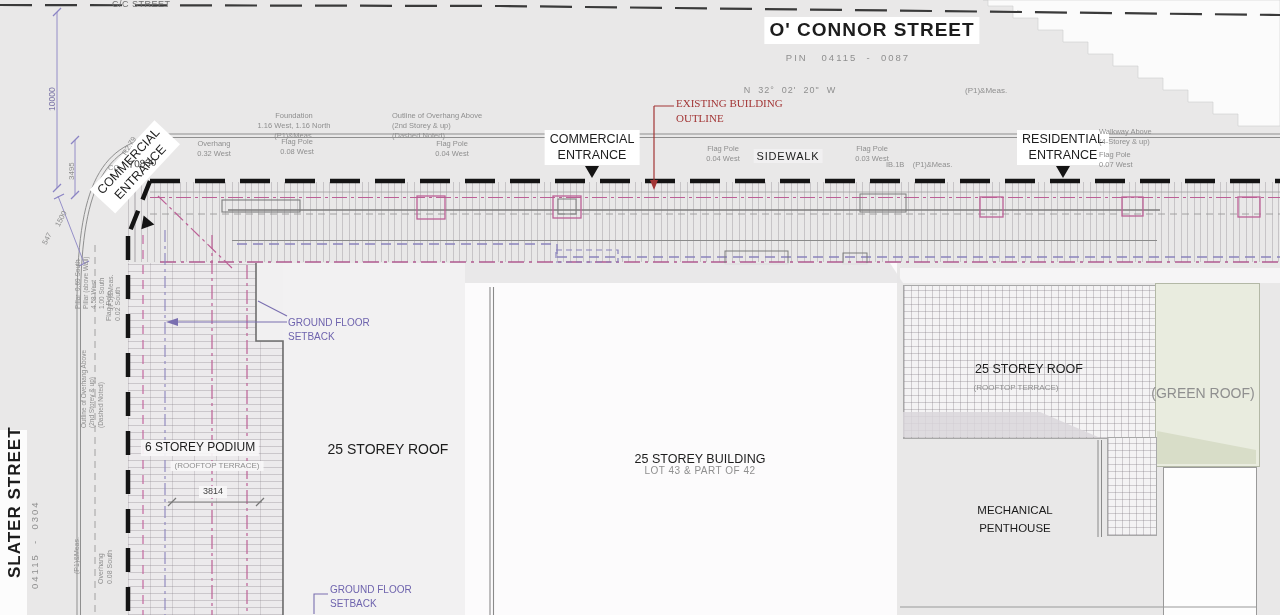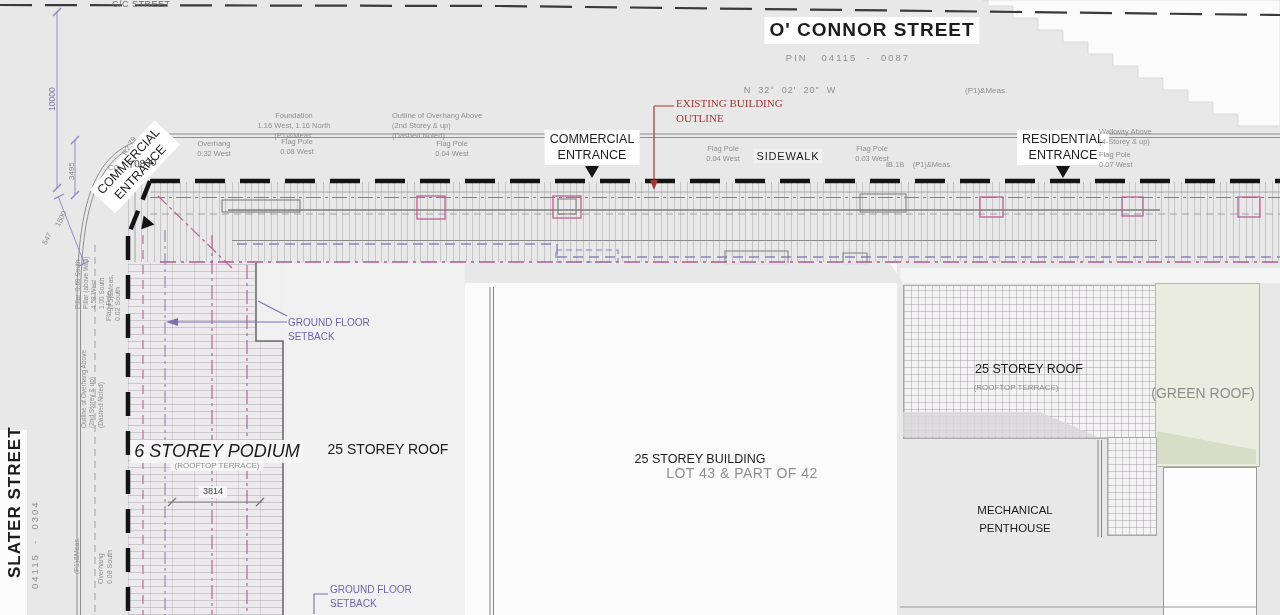--- a/index.html
+++ b/index.html
@@ -184,28 +184,28 @@
   <div class="lb note" style="left:1099px;top:127px;">Walkway Above
 (4-Storey &amp; up)</div>
   <div class="lb note" style="left:1099px;top:150px;">Flag Pole
 0.07 West</div>
 
   <div class="lb purple" style="left:288px;top:316px;font-size:10px;line-height:1.4;">GROUND FLOOR
 SETBACK</div>
   <div class="lb purple" style="left:330px;top:583px;font-size:10px;line-height:1.4;">GROUND FLOOR
 SETBACK</div>
 
-  <div class="lb c halob" style="left:217px;top:440px;font-size:18px;font-style:italic;">6 STOREY PODIUM</div>
+  <div class="lb c halob" style="left:200px;top:440px;font-size:12px;">6 STOREY PODIUM</div>
   <div class="lb c halob gray" style="left:217px;top:461px;font-size:8px;">(ROOFTOP TERRACE)</div>
   <div class="lb c halob" style="left:213px;top:486px;font-size:9px;color:#444;">3814</div>
 
   <div class="lb c" style="left:388px;top:440px;font-size:14px;">25 STOREY ROOF</div>
 
   <div class="lb c" style="left:700px;top:451px;font-size:12.5px;">25 STOREY BUILDING</div>
-  <div class="lb c gray" style="left:700px;top:464px;font-size:14px;letter-spacing:.5px;margin-left:42px;">LOT 43 &amp; PART OF 42</div>
+  <div class="lb c gray" style="left:700px;top:464px;font-size:10px;letter-spacing:.5px;">LOT 43 &amp; PART OF 42</div>
 
   <div class="lb c" style="left:1029px;top:361px;font-size:12.5px;">25 STOREY ROOF</div>
   <div class="lb c gray" style="left:1016px;top:383px;font-size:8px;">(ROOFTOP TERRACE)</div>
   <div class="lb c gray" style="left:1203px;top:384px;font-size:14px;">(GREEN ROOF)</div>
   <div class="lb c" style="left:1015px;top:502px;font-size:11.5px;line-height:1.55;">MECHANICAL
 PENTHOUSE</div>
 
   <div class="lb" style="left:4px;top:578px;font-size:17px;font-weight:bold;letter-spacing:1px;transform:rotate(-90deg);">SLATER STREET</div>
   <div class="lb gray" style="left:29px;top:589px;font-size:9.5px;letter-spacing:2px;transform:rotate(-90deg);">04115  -  0304</div>
   <div class="lb note" style="left:72px;top:574px;font-size:7px;transform:rotate(-90deg);">(P1)&amp;Meas.</div>

